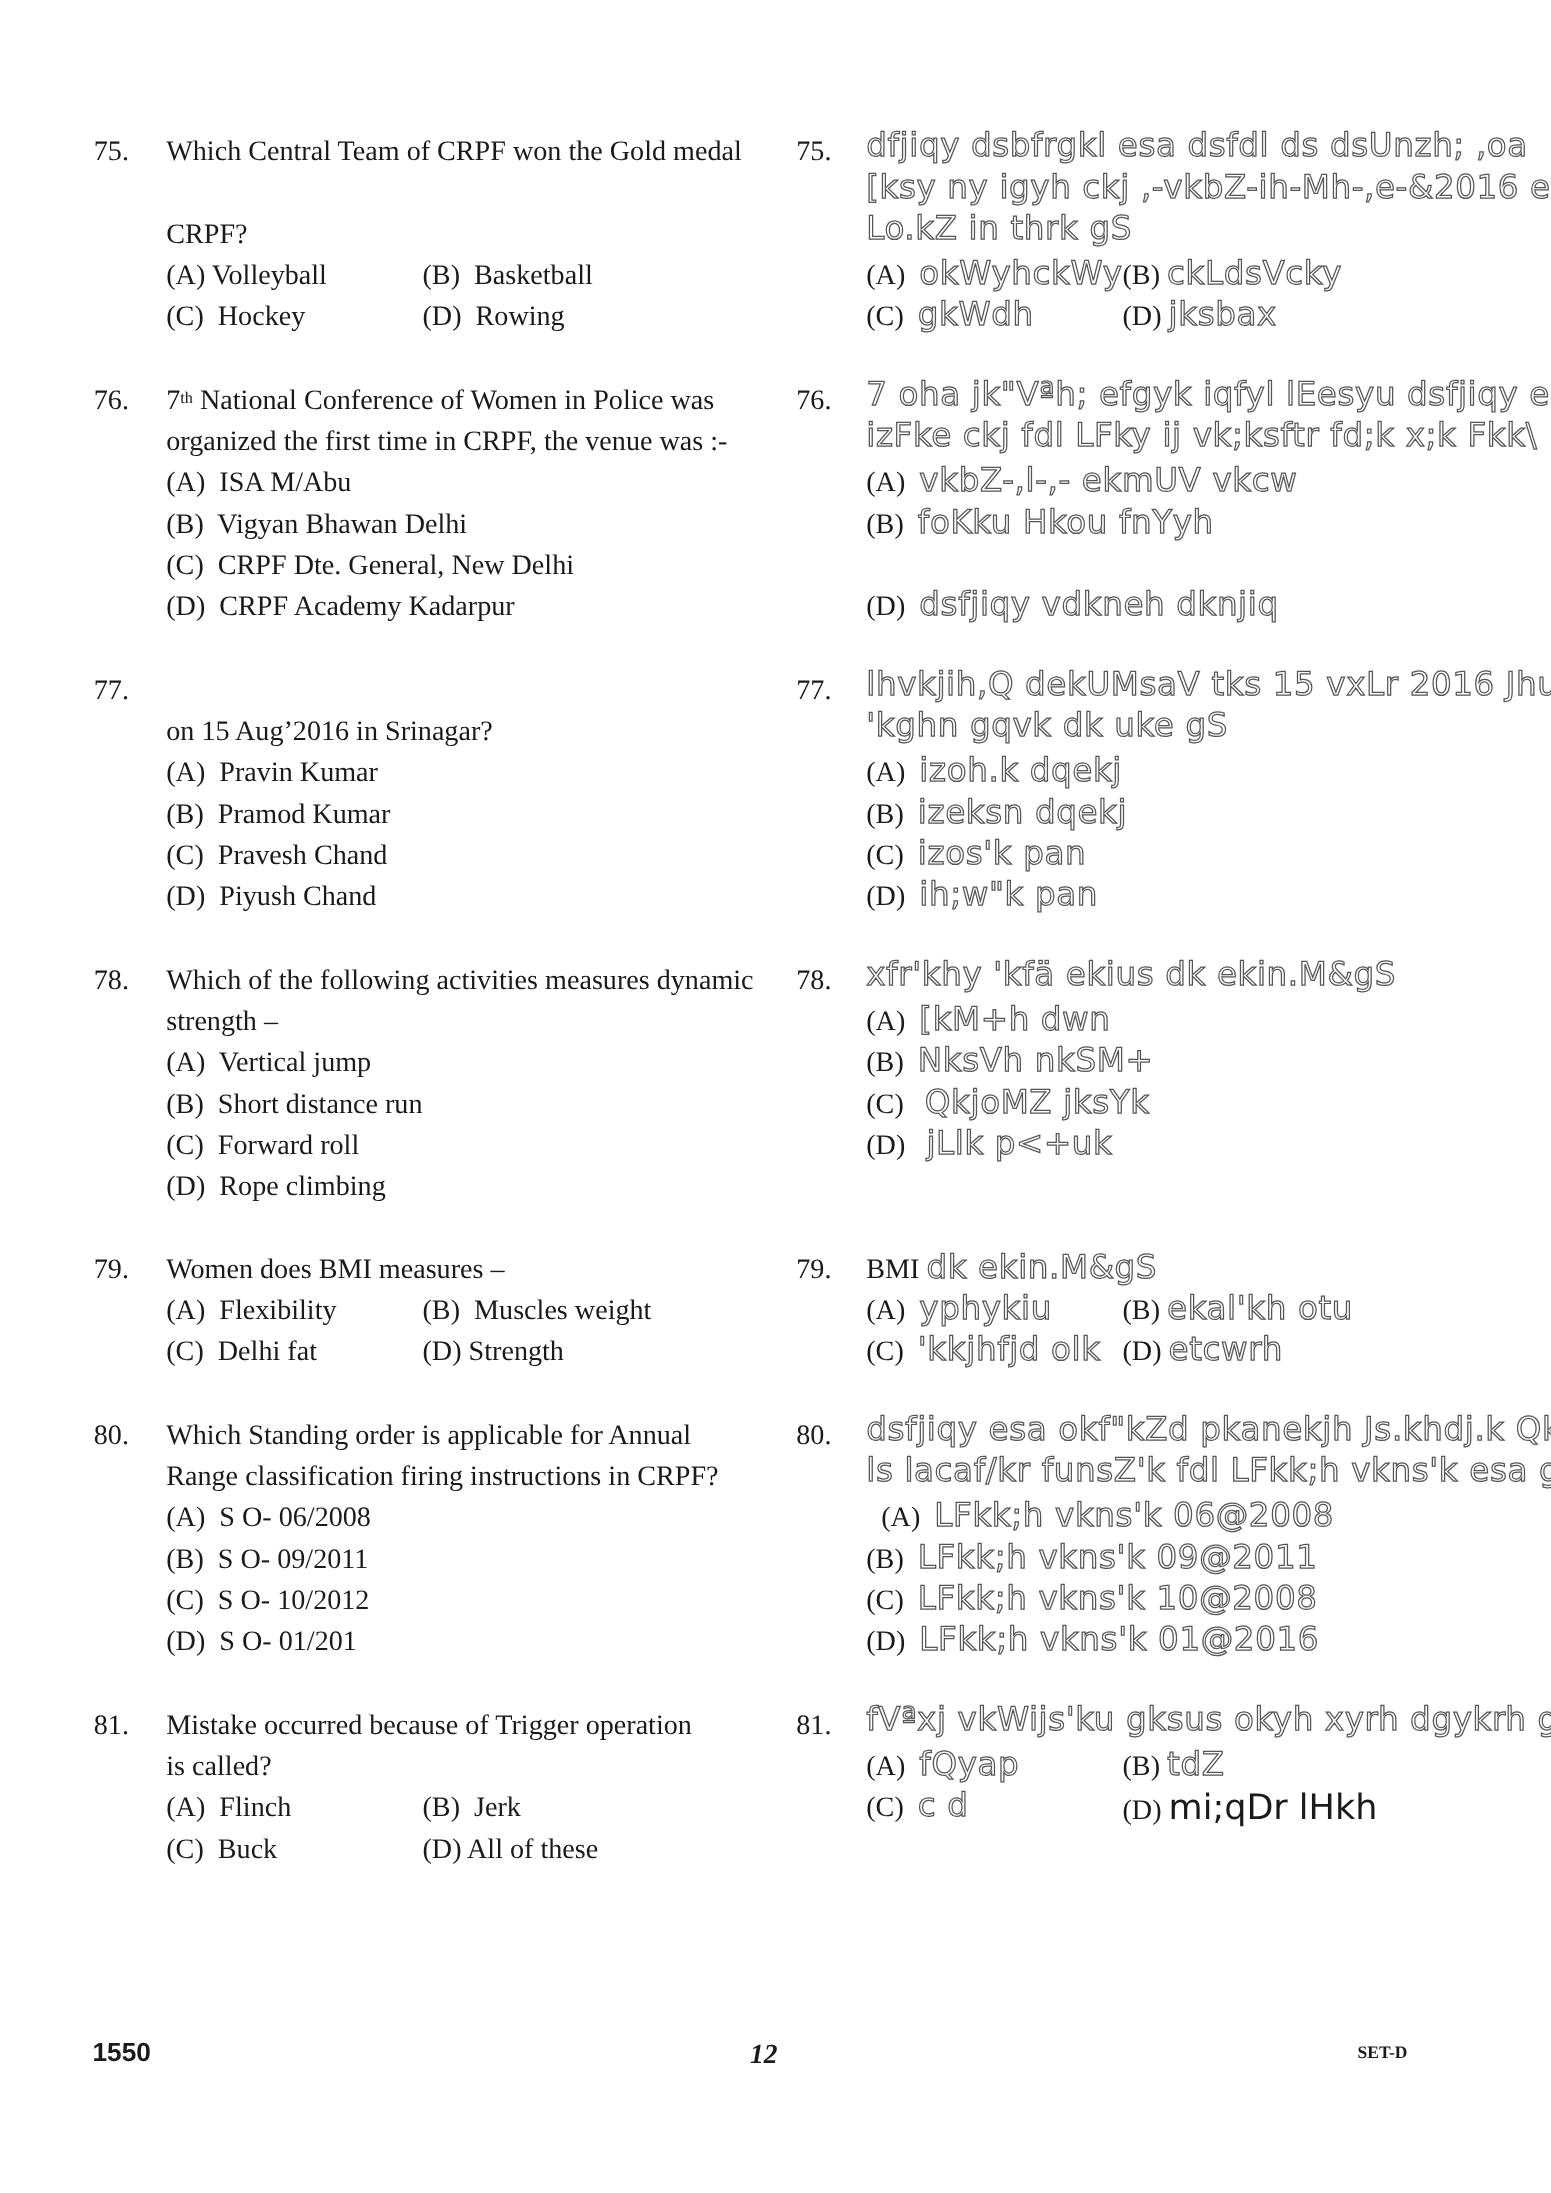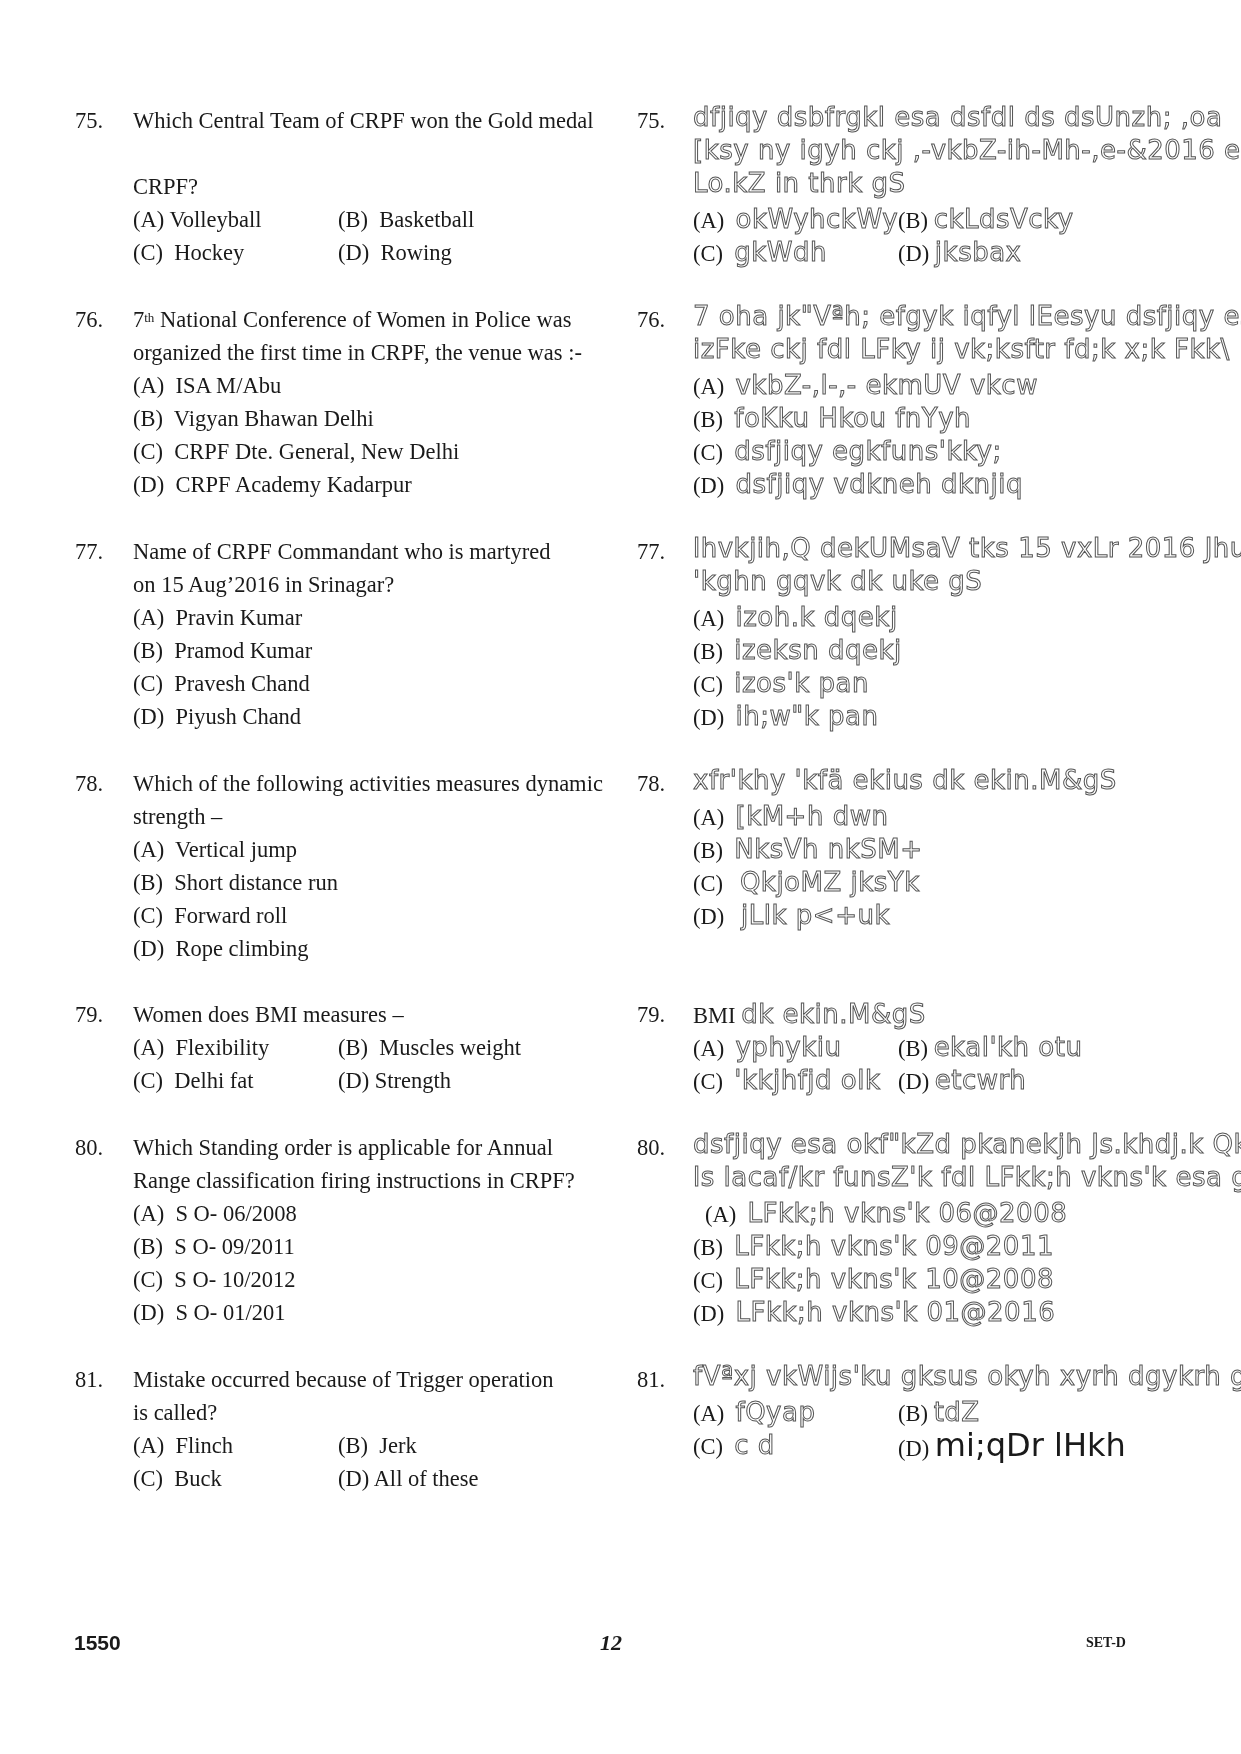--- a/index.html
+++ b/index.html
@@ -11,21 +11,21 @@
     .opt { position: absolute; white-space: nowrap; }
     .outline {
       font-family: "DejaVu Sans", sans-serif;
       font-size: 26px;
       color: #ffffff;
       -webkit-text-stroke: 1px #555555;
       letter-spacing: 0.5px;
     }
     .outline-solid {
       font-family: "DejaVu Sans", sans-serif;
-      font-size: 32px;
+      font-size: 28px;
       color: #1a1a1a;
     }
     .sup { font-size: 13px; vertical-align: top; position: relative; top: -2px; }
     .footer-left { position: absolute; left: 74px; top: 1626px; font-family: "Liberation Sans", "DejaVu Sans", sans-serif; font-weight: bold; font-size: 21px; }
     .footer-center { position: absolute; left: 600px; top: 1626px; font-family: "Liberation Serif", "DejaVu Serif", serif; font-weight: bold; font-style: italic; font-size: 22px; }
     .footer-right { position: absolute; left: 1086px; top: 1626px; font-family: "Liberation Serif", "DejaVu Serif", serif; font-weight: bold; font-size: 14px; }
   </style>
 </head>
 <body>
 
@@ -54,25 +54,23 @@
   <div class="opt" style="left:133px;top:369px;"><span>(A)</span>&nbsp; <span>ISA  M/Abu</span></div>
   <div class="opt" style="left:133px;top:402px;"><span>(B)</span>&nbsp; <span>Vigyan Bhawan Delhi</span></div>
   <div class="opt" style="left:133px;top:435px;"><span>(C)</span>&nbsp; <span>CRPF Dte. General, New Delhi</span></div>
   <div class="opt" style="left:133px;top:468px;"><span>(D)</span>&nbsp; <span>CRPF Academy Kadarpur</span></div>
 
   <div class="qnum" style="left:637px;top:303px;">76.</div>
   <div class="line outline" style="left:693px;top:300px;">7 oha jk"Vªh; efgyk iqfyl lEesyu dsfjiqy esa</div>
   <div class="line outline" style="left:693px;top:333px;">izFke ckj fdl LFky ij vk;ksftr fd;k x;k Fkk\</div>
   <div class="opt" style="left:693px;top:369px;"><span>(A)</span>&nbsp; <span class="outline">vkbZ-,l-,- ekmUV vkcw</span></div>
   <div class="opt" style="left:693px;top:402px;"><span>(B)</span>&nbsp; <span class="outline">foKku Hkou fnYyh</span></div>
-  <div class="opt" style="left:693px;top:435px;"><span>(C)</span>&nbsp; <span class="outline">dsfjiqy egkfuns'kky;</span></div>
   <div class="opt" style="left:693px;top:468px;"><span>(D)</span>&nbsp; <span class="outline">dsfjiqy vdkneh dknjiq</span></div>
 
   <div class="qnum" style="left:75px;top:535px;">77.</div>
-  <div class="line" style="left:133px;top:535px;">Name of CRPF Commandant who is martyred</div>
   <div class="line" style="left:133px;top:568px;">on 15 Aug’2016 in Srinagar?</div>
   <div class="opt" style="left:133px;top:601px;"><span>(A)</span>&nbsp; <span>Pravin Kumar</span></div>
   <div class="opt" style="left:133px;top:634px;"><span>(B)</span>&nbsp; <span>Pramod Kumar</span></div>
   <div class="opt" style="left:133px;top:667px;"><span>(C)</span>&nbsp; <span>Pravesh Chand</span></div>
   <div class="opt" style="left:133px;top:700px;"><span>(D)</span>&nbsp; <span>Piyush Chand</span></div>
 
   <div class="qnum" style="left:637px;top:535px;">77.</div>
   <div class="line outline" style="left:693px;top:532px;">lhvkjih,Q dekUMsaV tks 15 vxLr 2016 Jhuxj esa</div>
   <div class="line outline" style="left:693px;top:565px;">'kghn gqvk dk uke gS</div>
   <div class="opt" style="left:693px;top:601px;"><span>(A)</span>&nbsp; <span class="outline">izoh.k dqekj</span></div>

